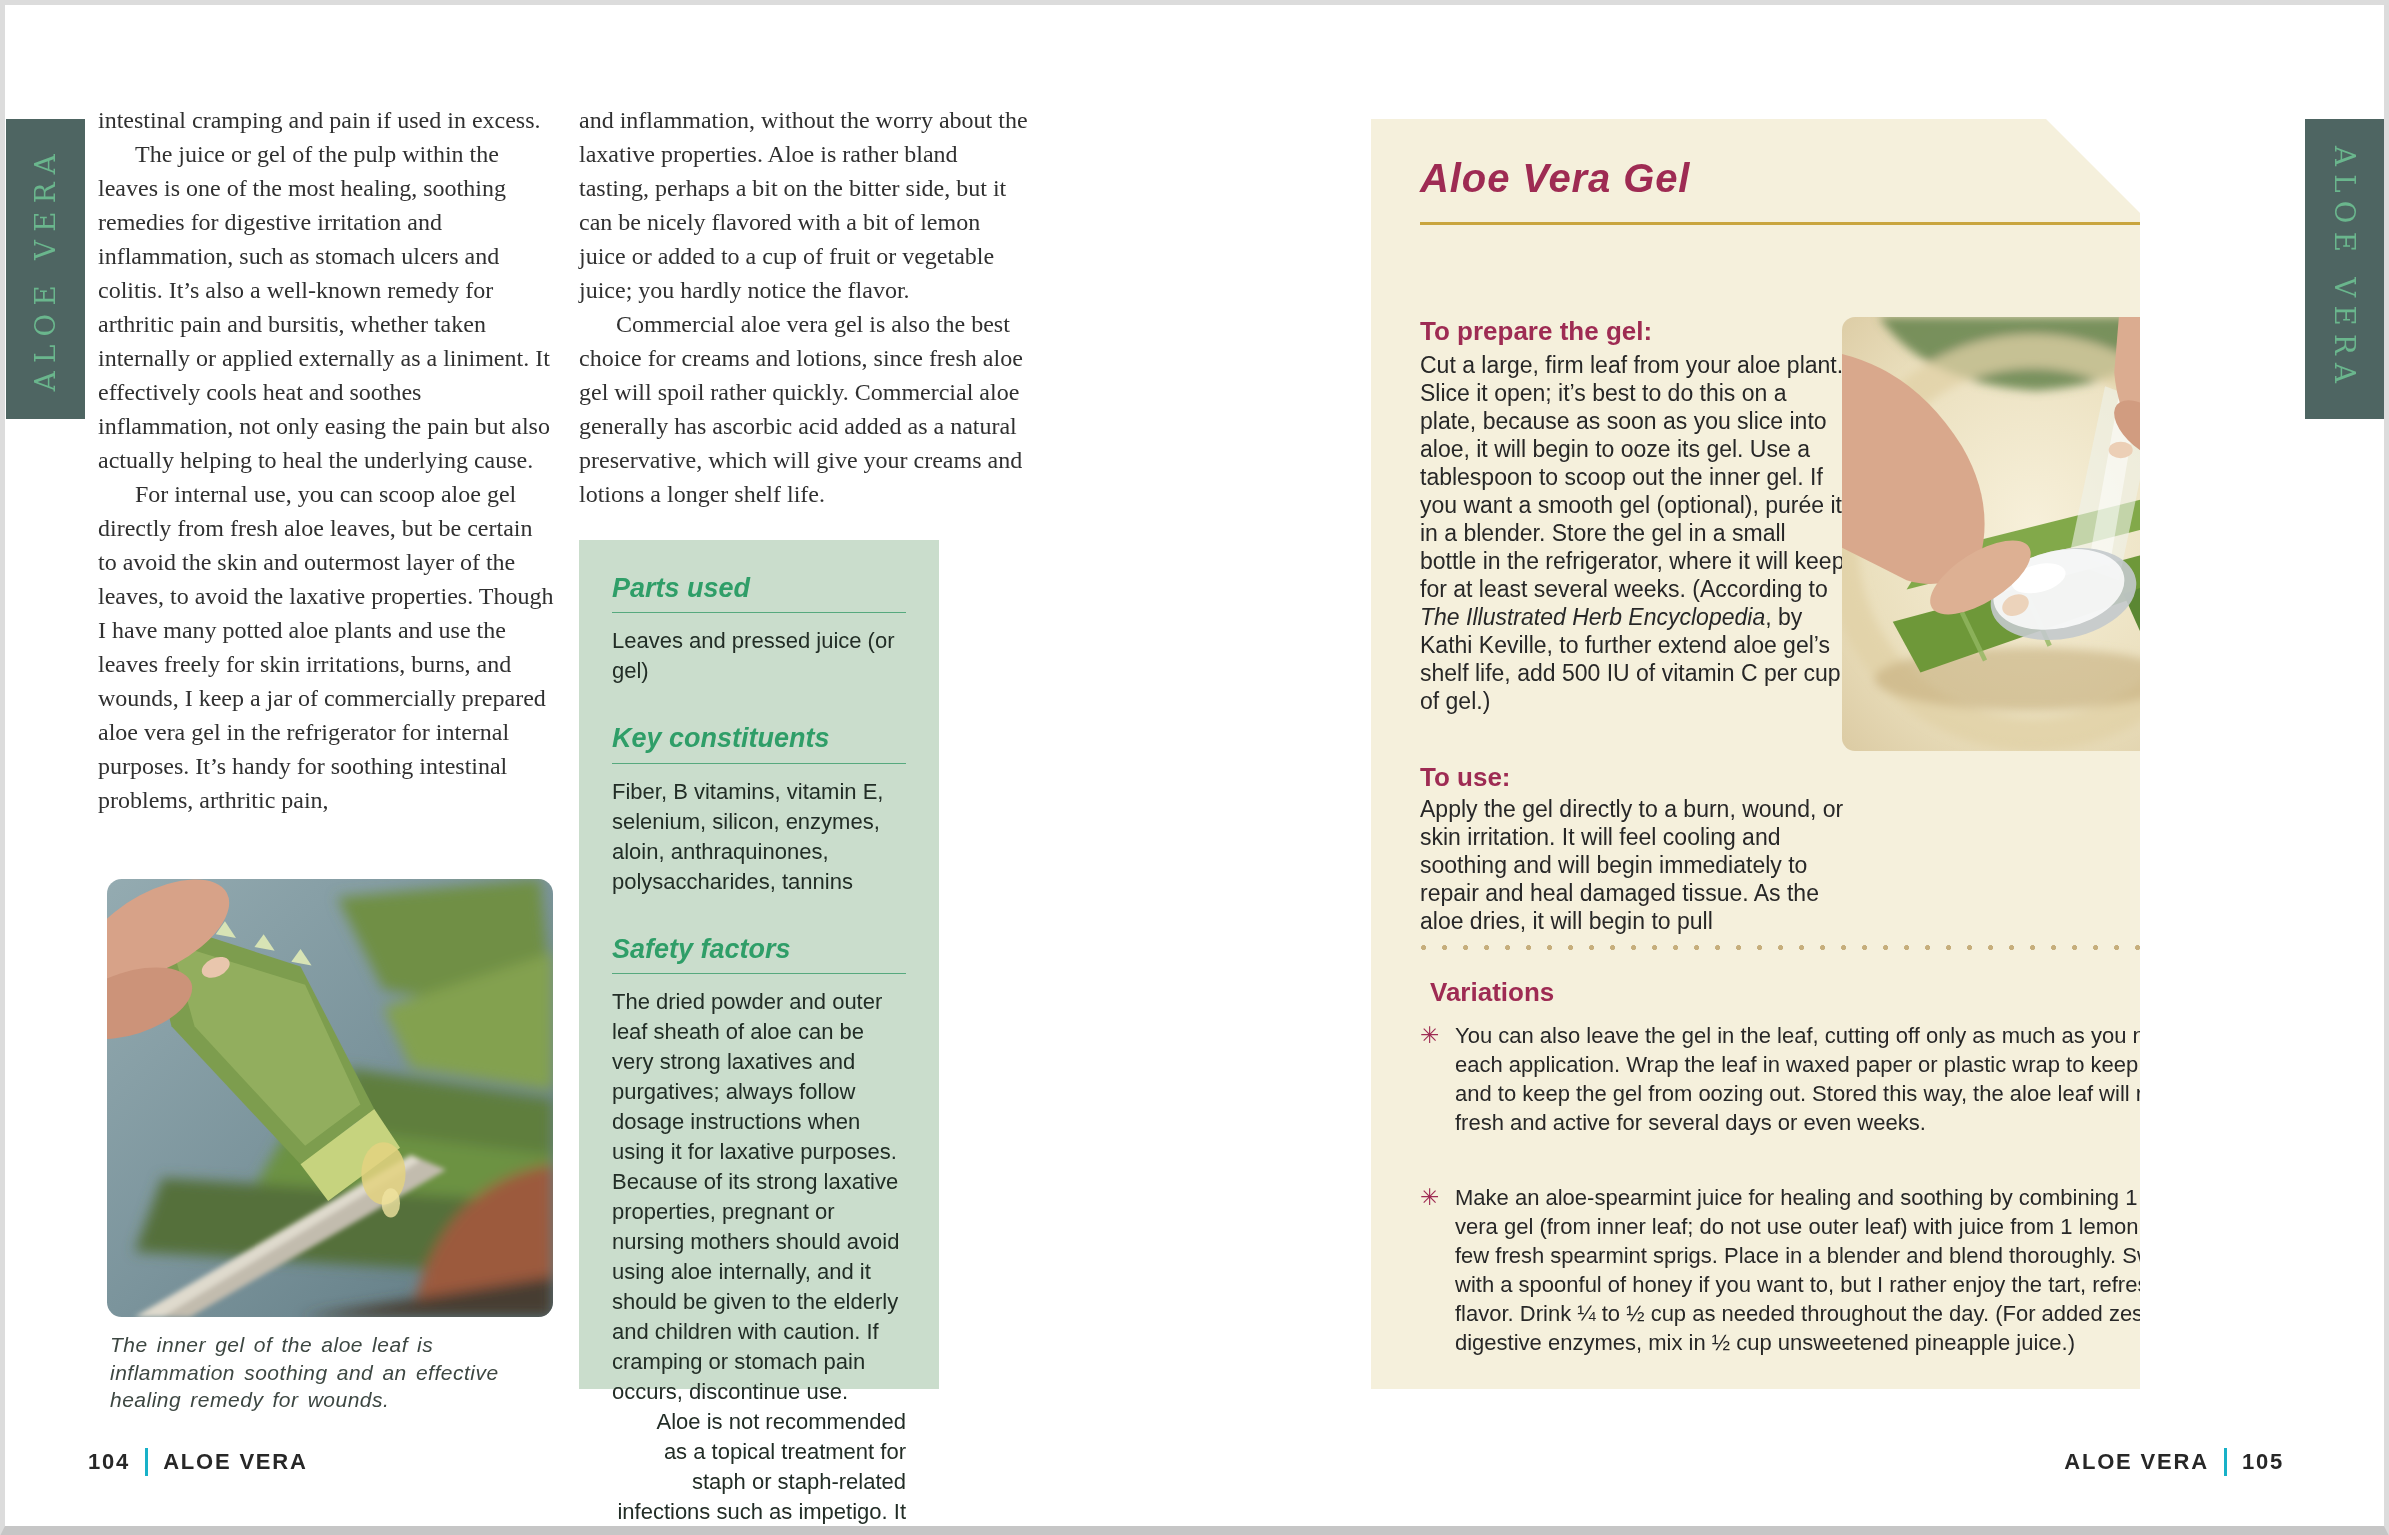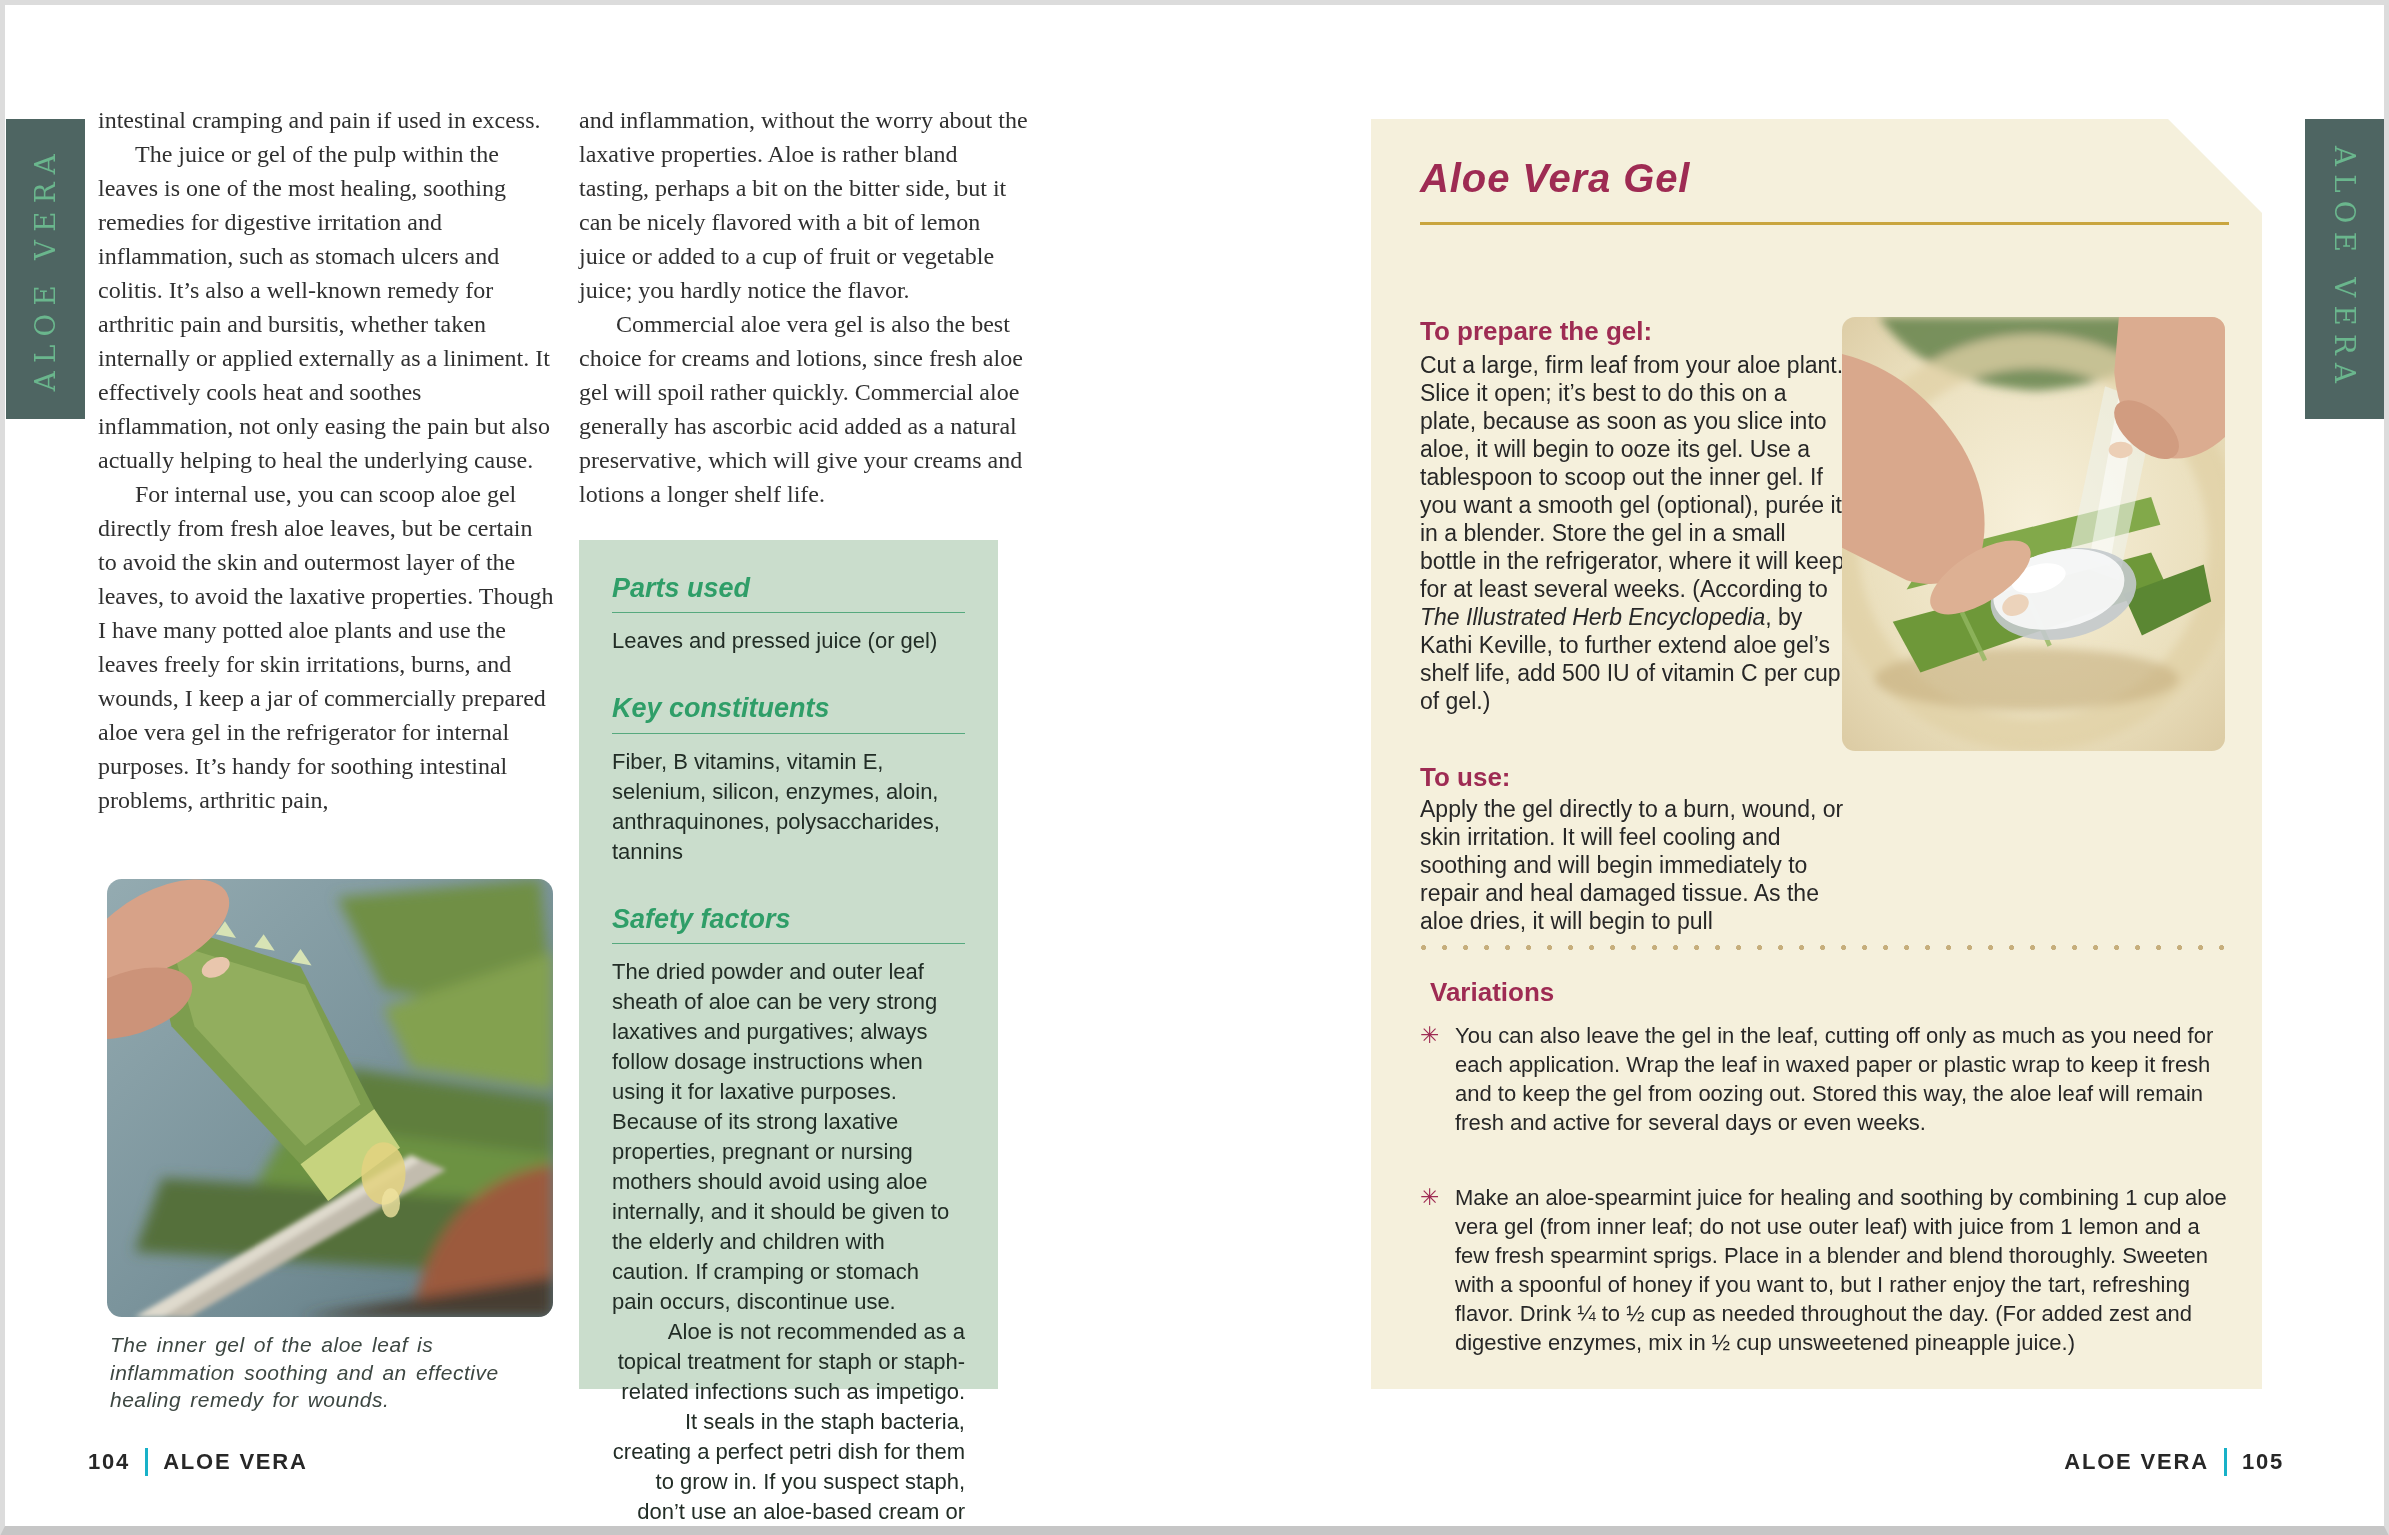--- a/index.html
+++ b/index.html
@@ -25,21 +25,21 @@
   .tab-left span{transform:rotate(180deg);}
   
   .serif-col{position:absolute;top:103px;font-family:"Liberation Serif", serif;
     font-size:24px;line-height:34px;color:#303030;}
   .serif-col p{margin:0;}
   .col1{left:98px;width:457px;}
   .col2{left:579px;width:450px;}
   .indent{text-indent:37px;}
   
   .infobox{
-    position:absolute;left:579px;top:540px;width:419px;height:849px;
+    position:absolute;left:579px;top:540px;width:360px;height:849px;
     background:#caddcc;box-sizing:border-box;padding:33px 33px 0 33px;
   }
   .ib-head{
     font-family:"Liberation Sans", sans-serif;font-style:italic;font-weight:bold;
     font-size:27px;color:#2f9e68;padding-bottom:8.3px;margin:0 0 13px 0;
     border-bottom:1.8px solid #56a97e;
   }
   .ib-gap{margin-top:37px;}
   .ib-body{font-size:22px;line-height:30px;color:#222d26;margin:0;}
   .ib-body.indent2{text-indent:33px;text-align:right;}
@@ -55,21 +55,21 @@
     word-spacing:2.8px;color:#3d4742;
   }
   
   .footer{position:absolute;top:1448px;display:flex;align-items:center;
     font-weight:bold;font-size:22px;letter-spacing:1.8px;color:#272727;z-index:6;}
   .footer-left{left:88px;}
   .footer-right{left:1916px;width:368px;justify-content:flex-end;}
   .teal-bar{display:inline-block;width:3.7px;height:27.6px;background:#18b1c8;margin:0 14.7px;}
   
   .recipe-box{
-    position:absolute;left:1371px;top:119px;width:891px;height:1270px;
+    position:absolute;left:1371px;top:119px;width:769px;height:1270px;
     background:#f5f0dc;
     clip-path:polygon(0 0, calc(100% - 94px) 0, 100% 94px, 100% 100%, 0 100%);
     filter:drop-shadow(3.7px 4.6px 4.6px rgba(110,100,75,.28));
   }
   .rb-abs{position:absolute;}
   .recipe-title{
     left:49px;top:37px;font-size:40px;font-weight:bold;font-style:italic;
     letter-spacing:0.9px;color:#9e2b53;
   }
   .gold-rule{left:49px;top:103px;width:809px;height:2.8px;background:#c9a53e;}

